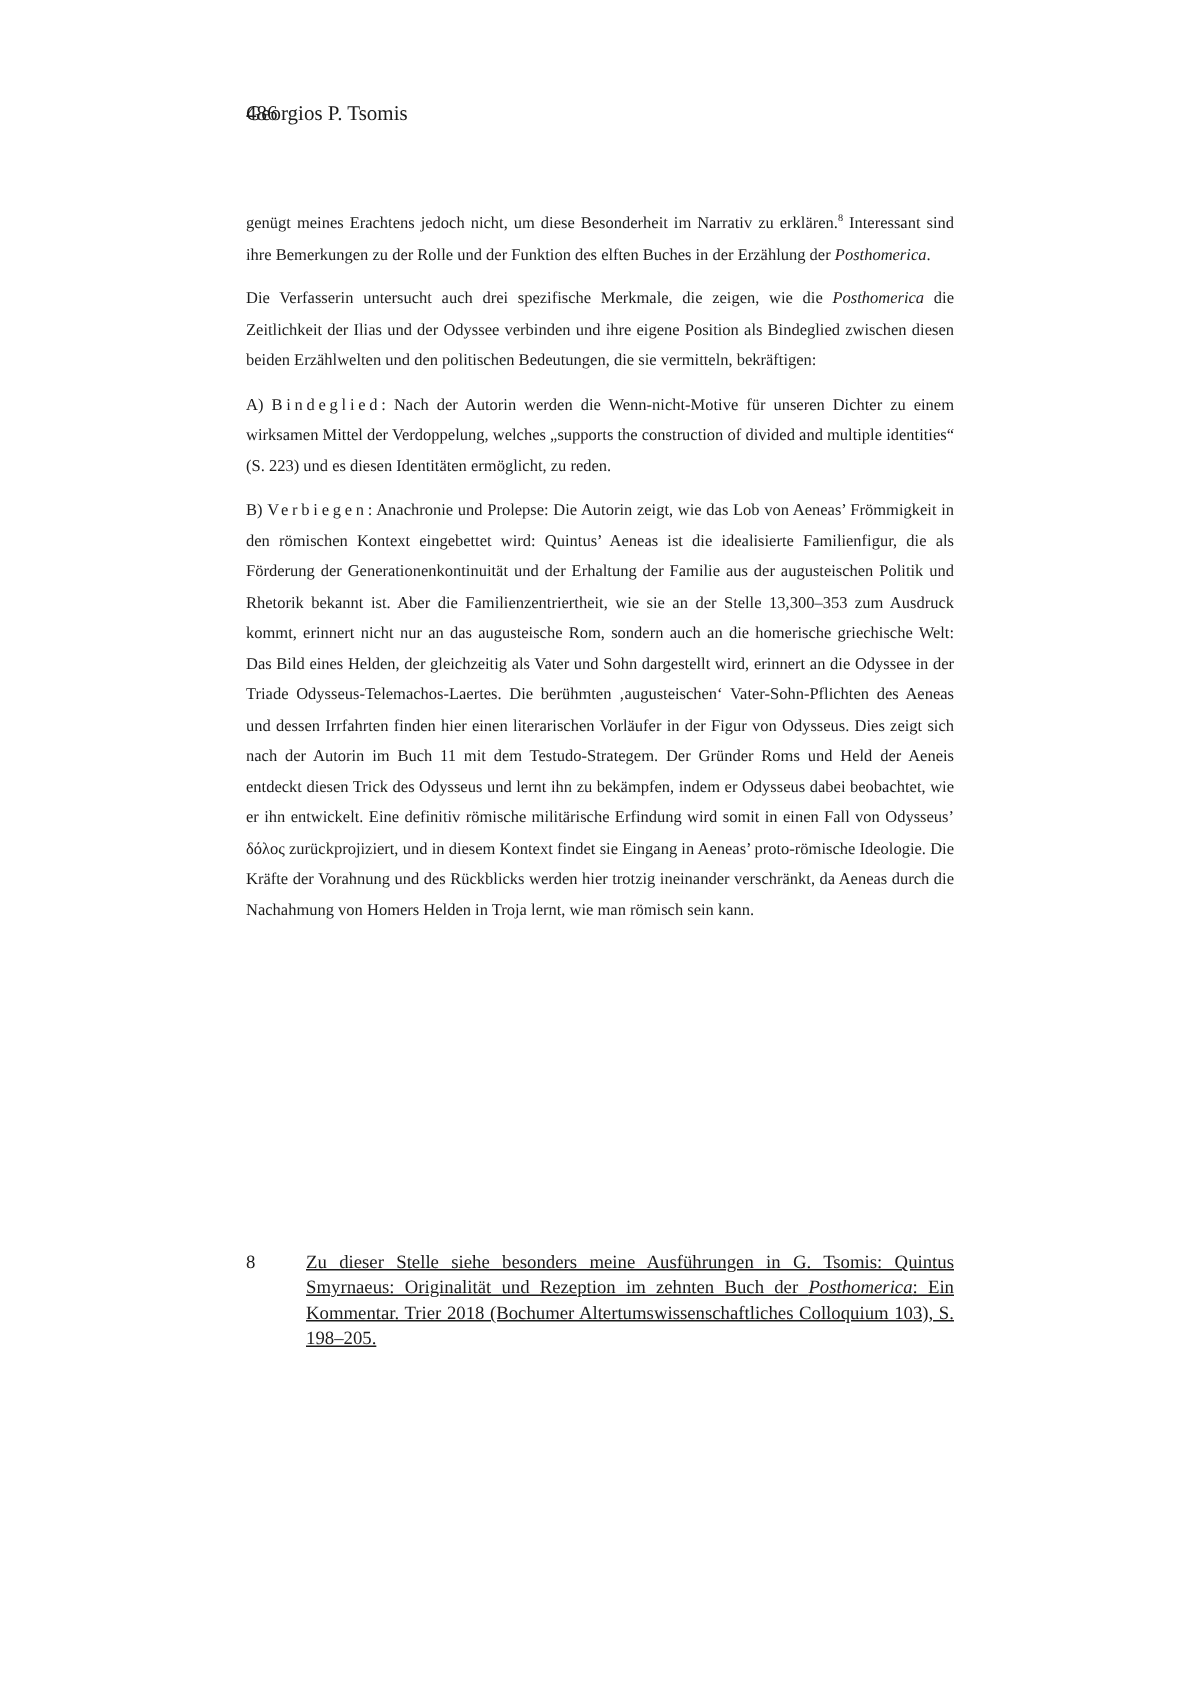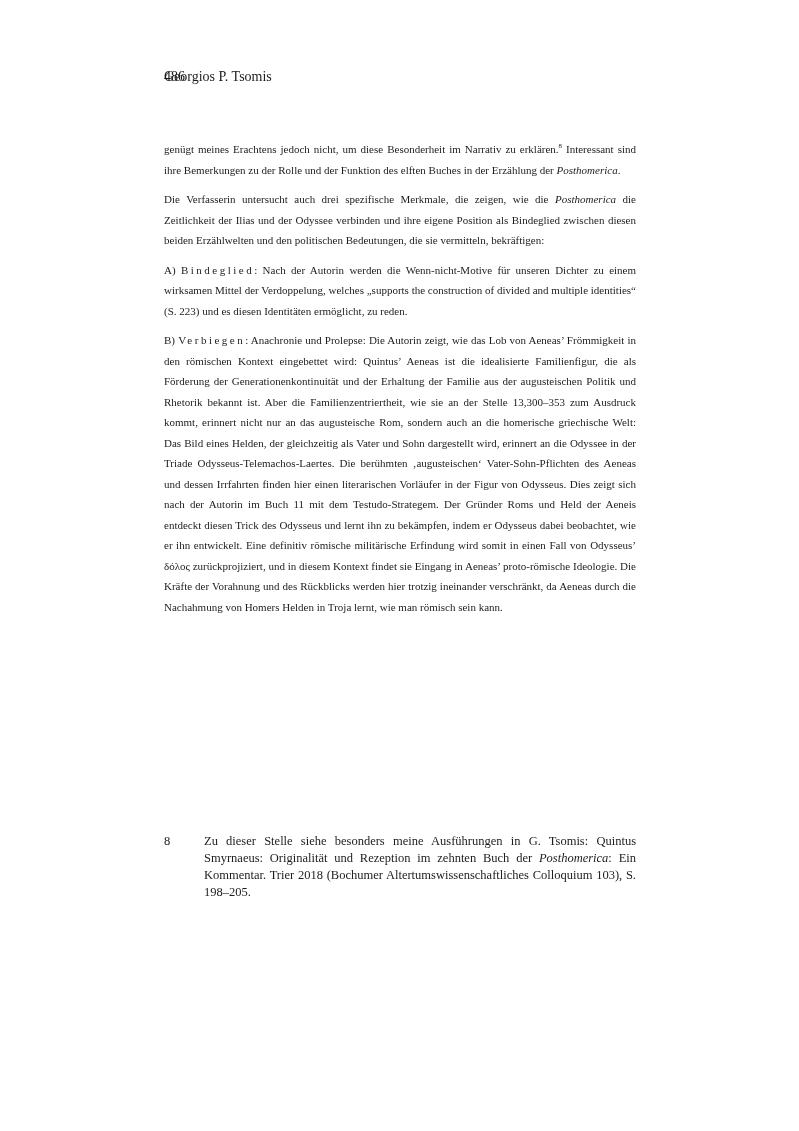--- a/index.html
+++ b/index.html
@@ -63,20 +63,21 @@
     align-items: flex-start;
   }
   .footnote-number {
     flex: 0 0 40px;
   }
   .footnote-text {
     flex: 1 1 auto;
     margin: 0;
     text-align: justify;
     hyphens: auto;
+    text-decoration: underline;
     -webkit-hyphens: auto;
   }
   .r-italic { font-style: italic; }
   .r-spaced { letter-spacing: 2.5px; }
   sup.r-sup {
     font-size: 0.62em;
     line-height: 0;
     vertical-align: super;
   }
 </style>

